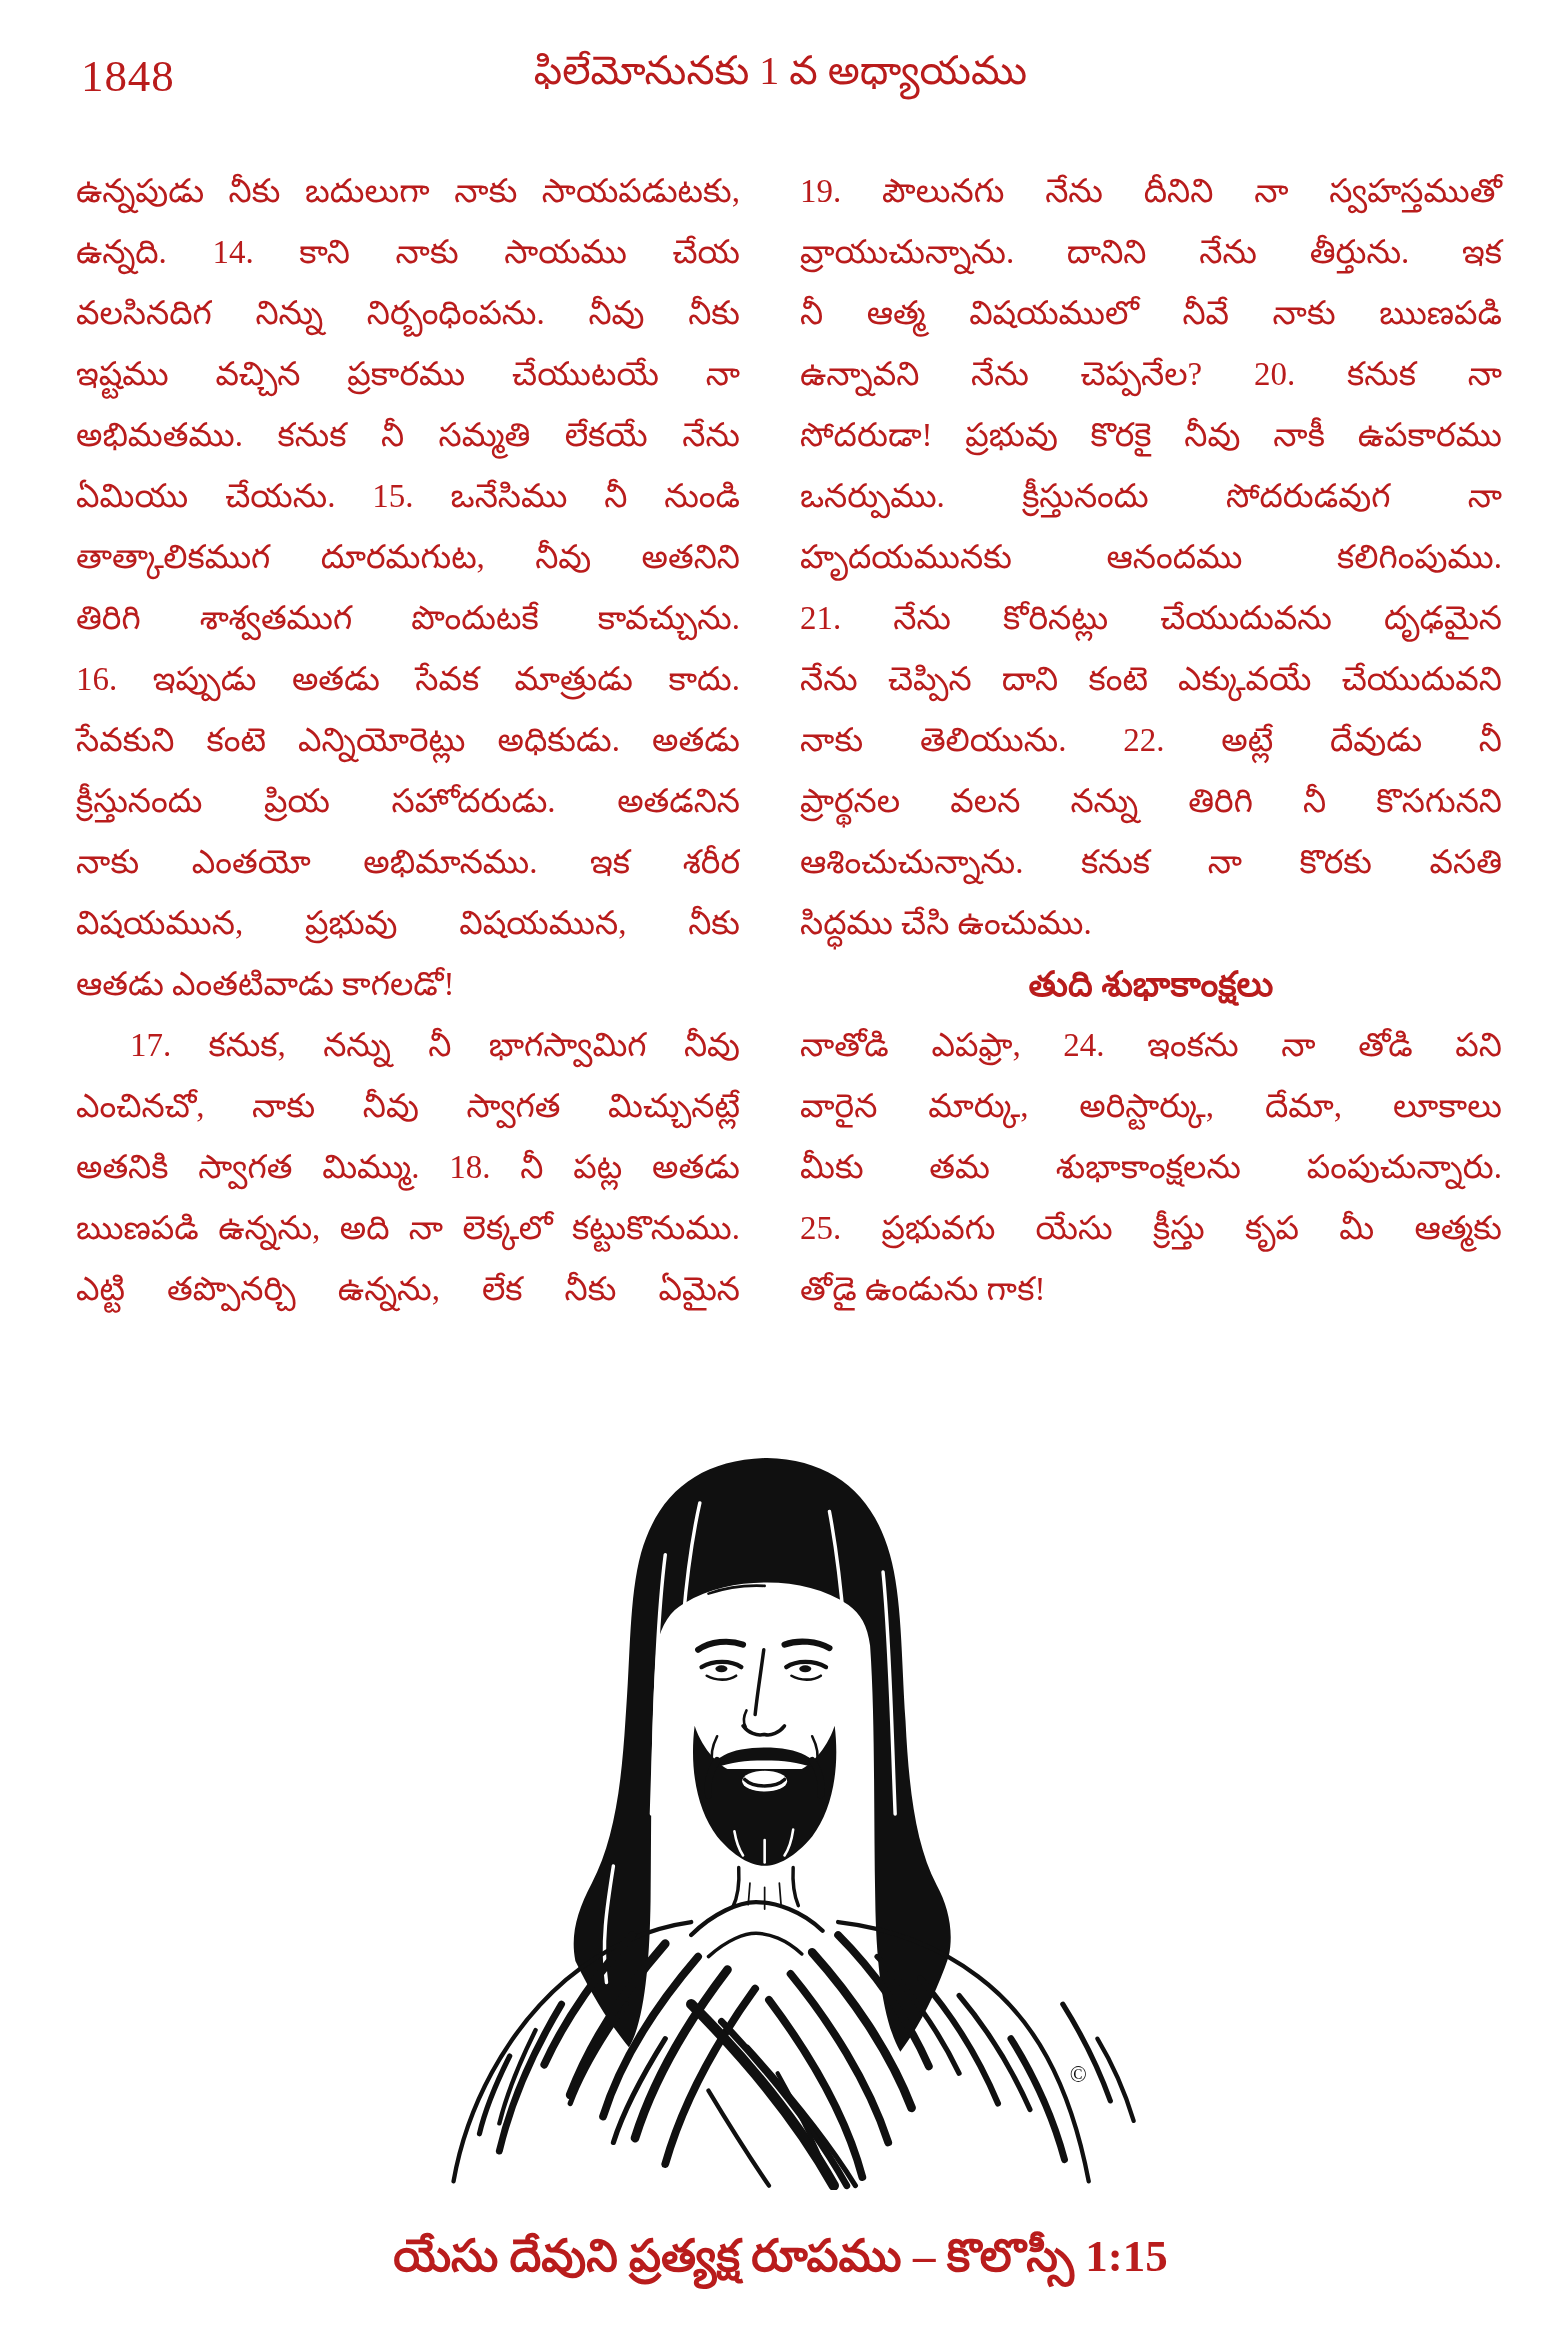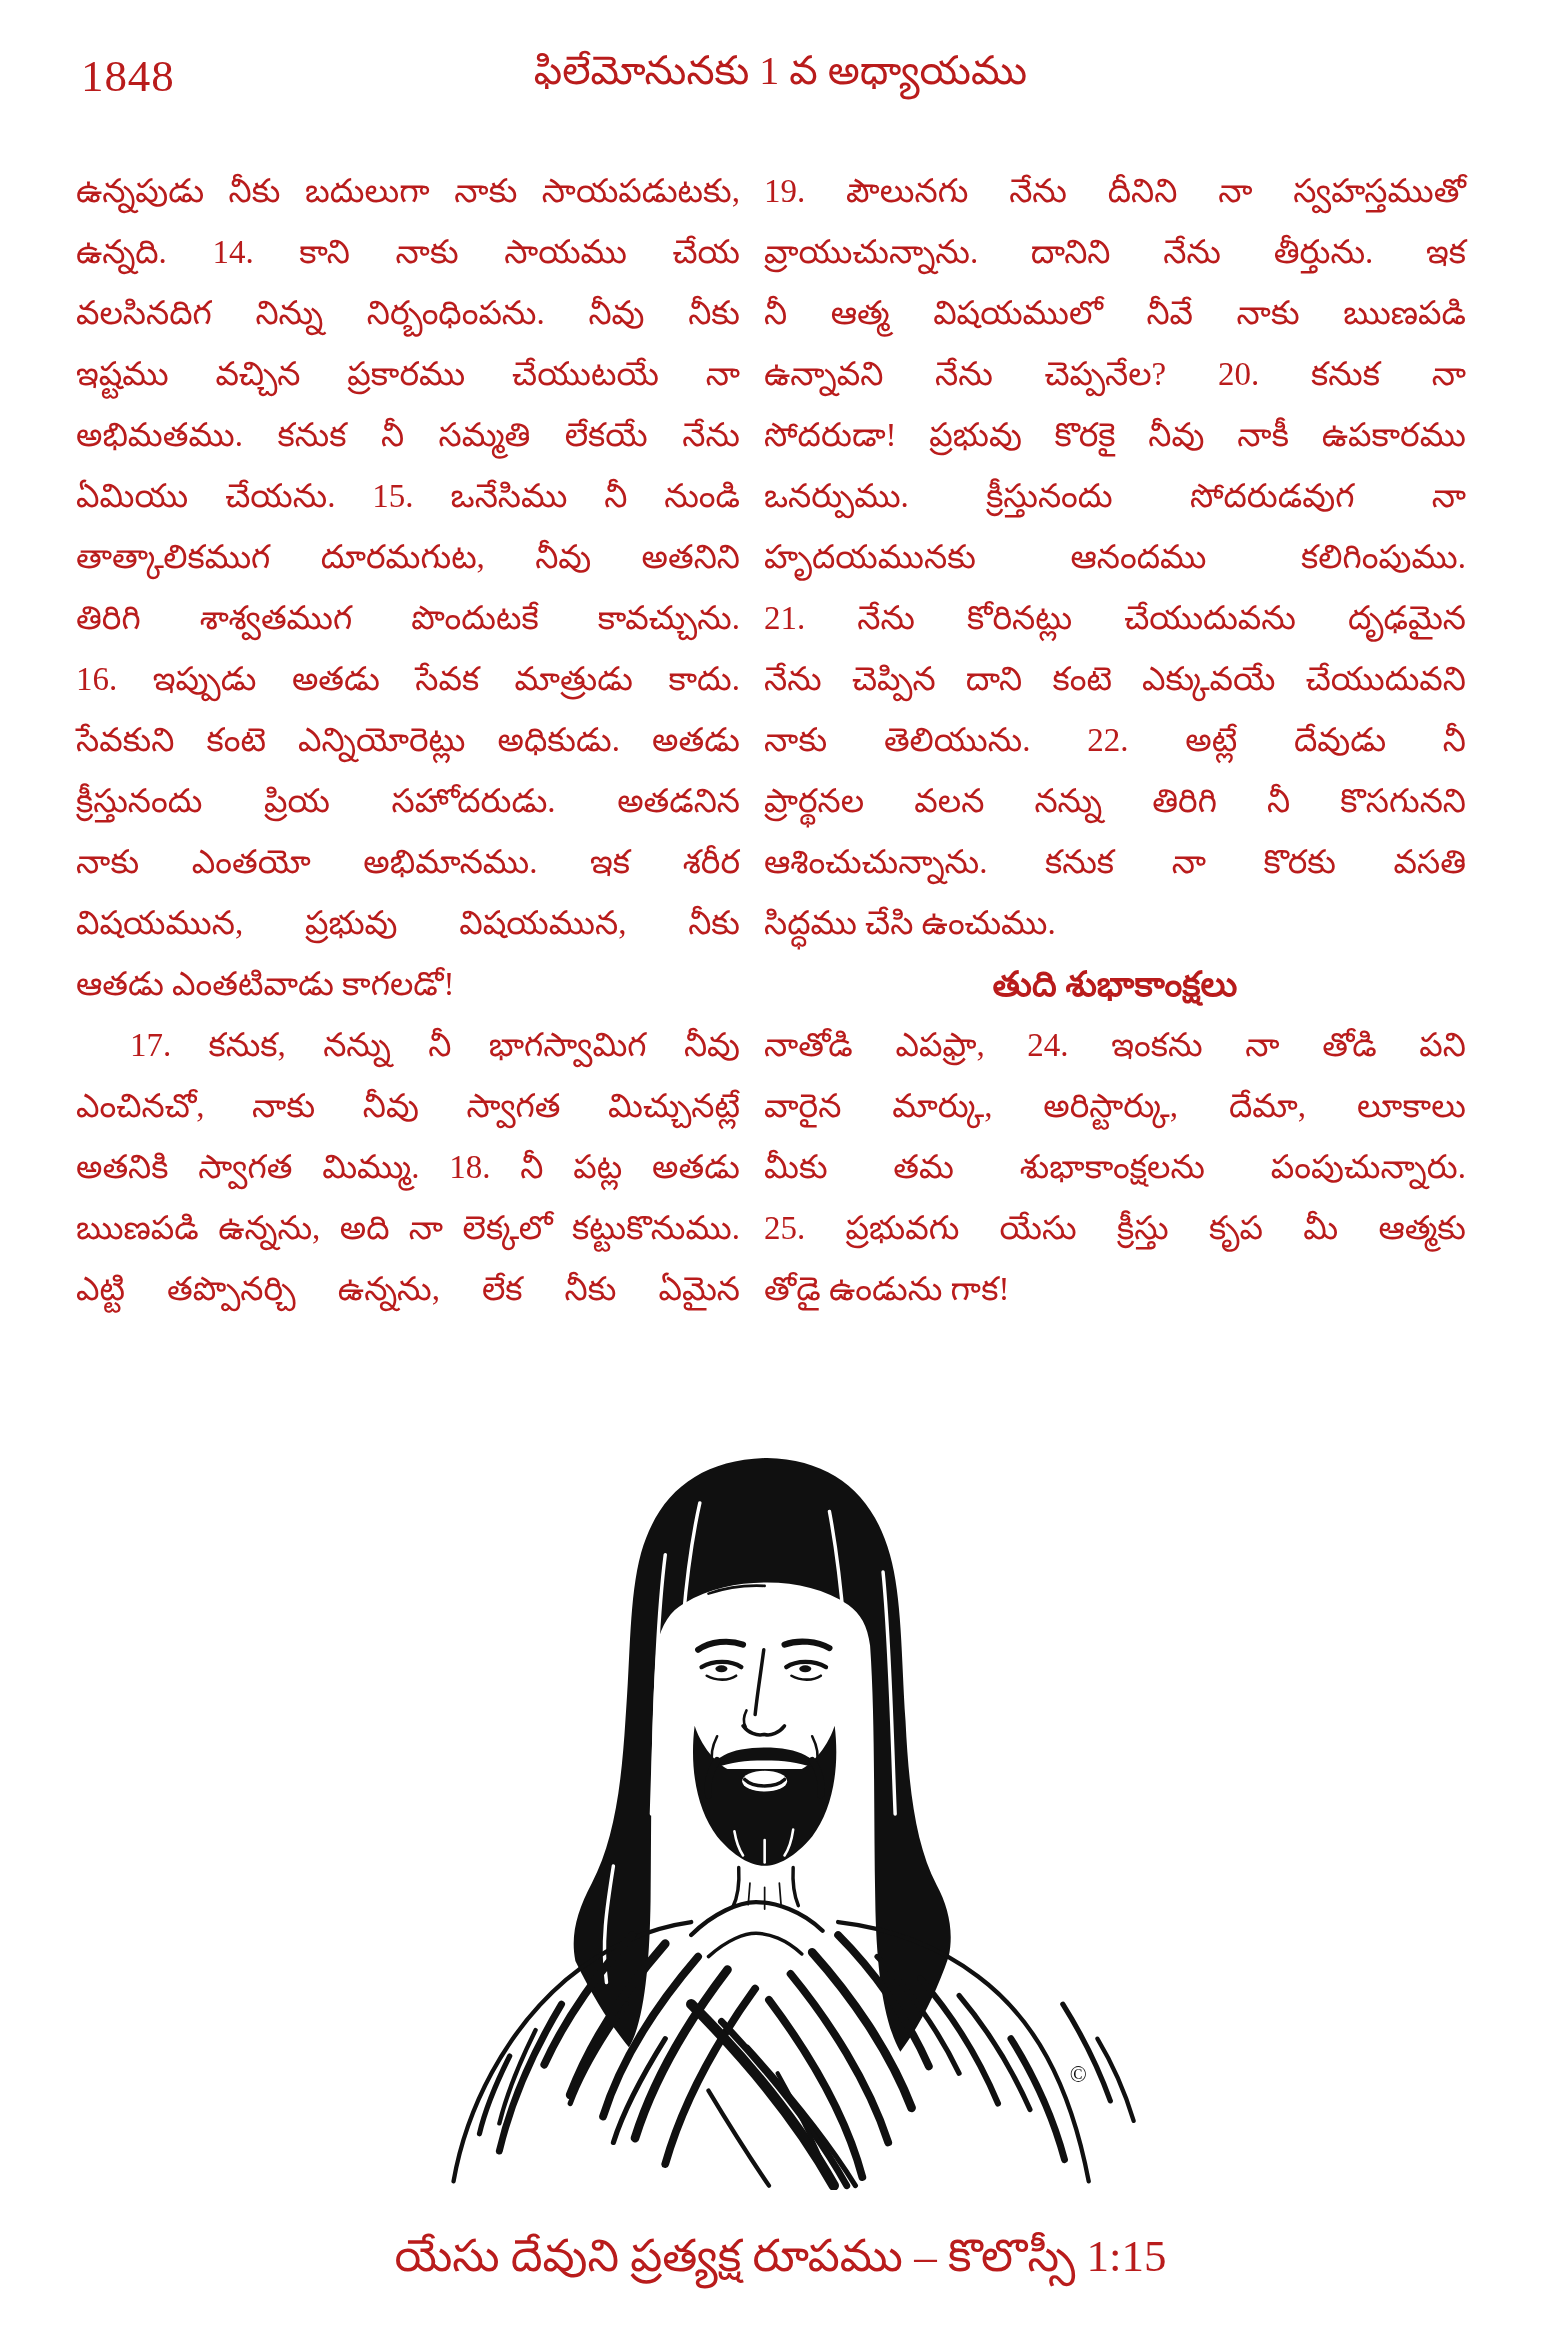--- a/index.html
+++ b/index.html
@@ -16,41 +16,41 @@
     font-size:45px;letter-spacing:0.9px;
   }
   .chapter-header{
     position:absolute;left:0;top:47px;width:100%;
     text-align:center;font-weight:normal;font-size:40px;
   }
   .column{
     position:absolute;top:161px;
   }
   .column.left{left:76px;width:664px;}
-  .column.right{left:764px;width:702px;}
+  .column.right{left:800px;width:702px;}
   .line{
     height:61px;line-height:61px;
     font-size:33px;
     text-align:justify;
     text-align-last:justify;
     white-space:nowrap;
   }
   .line.short{text-align-last:left;}
   .line.indent{padding-left:54px;}
   .line.heading{
     font-weight:bold;font-size:35px;
     text-align-last:center;
   }
   .illustration{
     position:absolute;left:406px;top:1451px;
     width:821px;height:739px;
   }
   .caption{
     position:absolute;left:0;top:2230px;width:100%;
-    text-align:center;font-weight:normal;font-size:45px;
+    text-align:center;font-weight:bold;font-size:45px;
   }
 </style>
 </head>
 <body>
 
 <div class="page">
 
   <div class="page-number">1848</div>
   <div class="chapter-header">ఫిలేమోనునకు 1 వ అధ్యాయము</div>
 

